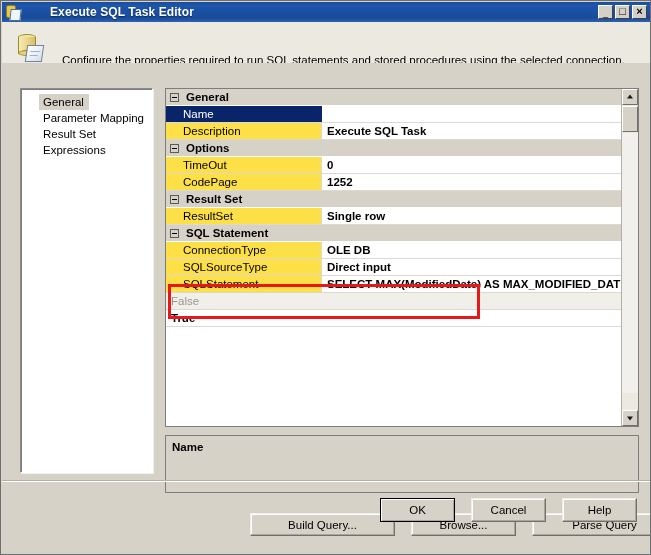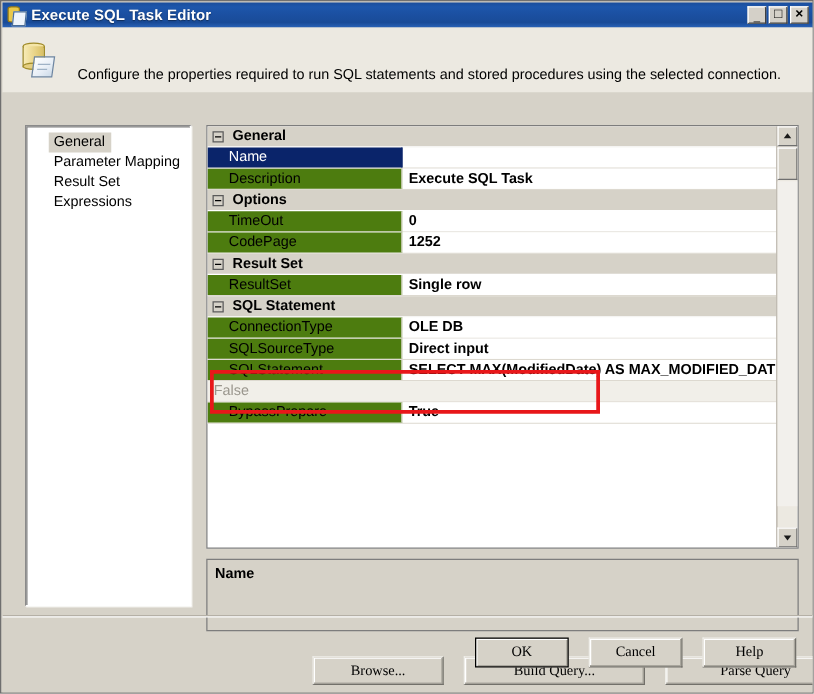--- a/index.html
+++ b/index.html
@@ -26,20 +26,21 @@
     position: absolute;
     left: 1px; top: 1px;
     width: 649px;
     height: 20px;
     background: linear-gradient(to bottom,
         #1a4d9c 0%, #1d56ab 18%, #1b4fa0 52%, #194b98 80%, #2a63b8 100%);
     display: flex;
     align-items: center;
     box-sizing: border-box;
     padding-left: 3px;
+    gap: 25px;
   }
   .title-icon {
     width: 16px; height: 16px;
     position: relative;
     flex: 0 0 auto;
     margin-right: 4px;
   }
   .title-icon .db {
     position: absolute; left: 1px; top: 1px;
     width: 8px; height: 11px;
@@ -159,21 +160,21 @@
   .header-sep {
     position: absolute;
     left: 1px; top: 73px;
     width: 649px; height: 1px;
     background: #d6d2c8;
   }
 
   
   .body {
     position: absolute;
-    left: 1px; top: 74px;
+    left: 1px; top: 62px;
     width: 649px;
     height: 479px;
     background: #d6d2c8;
   }
 
   
   .sidebar {
     position: absolute;
     left: 18px; top: 25px;
     width: 133px;
@@ -266,21 +267,21 @@
   }
   .prop-name {
     width: 156px;
     flex: 0 0 auto;
     font-size: 11.5px;
     color: #000;
     line-height: 16px;
     padding-left: 17px;
     box-sizing: border-box;
     border-right: 1px solid #ddd9d0;
-    background: #4d7c0f;
+    background: #fde047;
     white-space: nowrap;
     overflow: hidden;
   }
   .prop-value {
     flex: 1 1 auto;
     font-size: 11.5px;
     font-weight: bold;
     color: #000;
     line-height: 16px;
     padding-left: 5px;
@@ -397,21 +398,21 @@
     gap: 16px;
   }
   .btn {
     background: #d6d2c8;
     border: 1px solid #efeee9;
     border-right-color: #72706a;
     border-bottom-color: #72706a;
     box-shadow: inset -1px -1px 0 #a9a69d, inset 1px 1px 0 #ffffff;
     font-size: 11.5px;
     color: #000000;
-    font-family: Liberation Serif, serif;
+    font-family: Liberation Sans, sans-serif;
     box-sizing: border-box;
     text-align: center;
     cursor: default;
   }
   .btn-browse  { width: 105px; height: 23px; }
   .btn-build   { width: 145px; height: 23px; }
   .btn-parse   { width: 145px; height: 23px; }
 
   
   .foot-sep {
@@ -551,21 +552,20 @@
         <div class="row prop">
           <div class="prop-name">SQLStatement</div>
           <div class="prop-value">SELECT MAX(ModifiedDate) AS MAX_MODIFIED_DAT</div>
         </div>
 
         <div class="row prop disabled">
           <div class="prop-value">False</div>
         </div>
 
         <div class="row prop">
-          <div class="prop-name">BypassPrepare</div>
           <div class="prop-value">True</div>
         </div>
 
       </div>
 
       <div class="vscroll">
         <div class="sb-btn up">
             <i class="sb-arrow up"></i>
           </div>
         <div class="sb-track"></div>
@@ -576,22 +576,22 @@
       </div>
     </div>
 
     <div class="red-box"></div>
 
     <div class="desc">
       <div class="desc-title">Name</div>
     </div>
 
     <div class="action-row">
+      <button class="btn btn-build">Build Query...</button>
       <button class="btn btn-browse">Browse...</button>
-      <button class="btn btn-build">Build Query...</button>
       <button class="btn btn-parse">Parse Query</button>
     </div>
 
     <div class="foot-sep"></div>
 
     <div class="dialog-btns">
       <button class="btn btn-ok">OK</button>
       <button class="btn btn-cancel">Cancel</button>
       <button class="btn btn-help">Help</button>
     </div>

